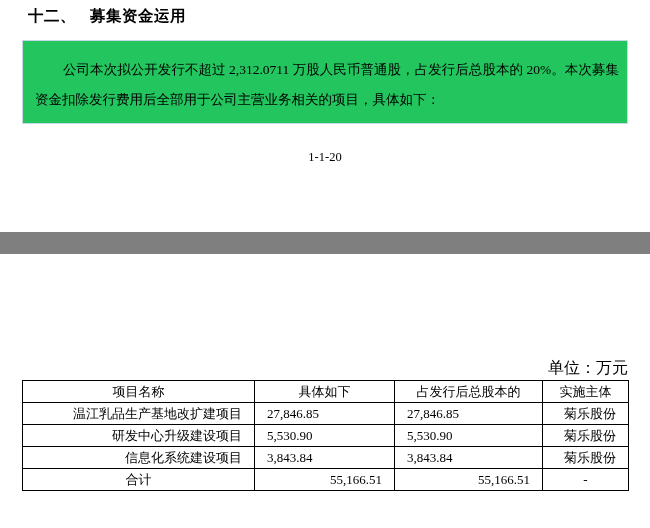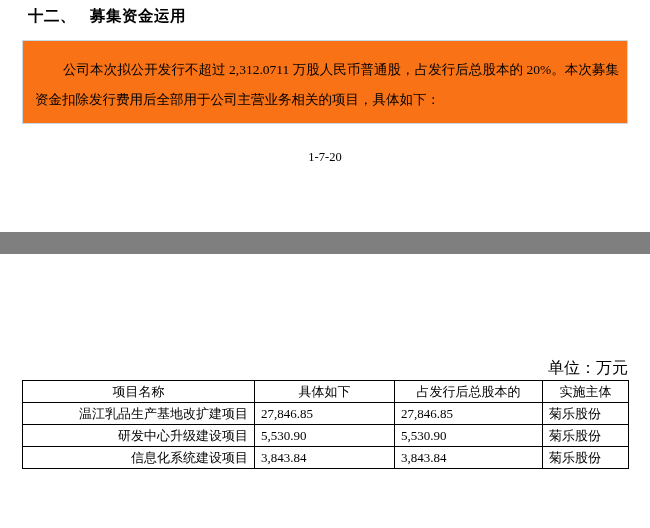--- a/index.html
+++ b/index.html
@@ -32,21 +32,21 @@
   .section-title .num {
     margin-right: 14px;
   }
   .intro-box {
     position: absolute;
     left: 22px;
     top: 40px;
     width: 606px;
     height: 84px;
     border: 1px solid #c8d8e4;
-    background: #f97316;
+    background: #22c55e;
     box-sizing: border-box;
   }
   .intro-text {
     position: absolute;
     left: 12px;
     top: 14px;
     width: 584px;
     font-size: 13.5px;
     line-height: 30px;
     text-indent: 28px;
@@ -79,54 +79,54 @@
     left: 22px;
     top: 380px;
     width: 606px;
     border-collapse: collapse;
     font-size: 13px;
     table-layout: fixed;
   }
   table.fund-table td, table.fund-table th {
     border: 1px solid #000000;
     height: 22px;
-    padding: 0 6px;
+    padding: 0 12px;
     box-sizing: border-box;
     white-space: nowrap;
     overflow: hidden;
   }
   table.fund-table thead th {
     text-align: center;
     font-weight: normal;
   }
   .col-name { width: 232px; }
   .col-total { width: 140px; }
   .col-raise { width: 148px; }
   .col-subject { width: 86px; }
 
   td.c-name { text-align: right; }
   td.c-num { }
-  td.c-subject { text-align: left; margin-left: 25px; }
+  td.c-subject { text-align: right; margin-left: 25px; }
   tr.total-row td { text-align: center; }
   tr.total-row td.c-num { text-align: right; }
 </style>
 </head>
 <body>
 
 <div class="page">
 
   <div class="section-title">
     <span class="num">十二、</span><span>募集资金运用</span>
   </div>
 
   <div class="intro-box">
     <div class="intro-text">公司本次拟公开发行不超过 2,312.0711 万股人民币普通股，占发行后总股本的 20%。本次募集资金扣除发行费用后全部用于公司主营业务相关的项目，具体如下：</div>
   </div>
 
-  <div class="page-number">1-7-20</div>
+  <div class="page-number">1-1-20</div>
 
   <div class="divider-band"></div>
 
   <div class="unit-label">单位：万元</div>
 
   <table class="fund-table">
     <colgroup>
       <col class="col-name">
       <col class="col-total">
       <col class="col-raise">
@@ -152,16 +152,22 @@
         <td class="c-num">5,530.90</td>
         <td class="c-num">5,530.90</td>
         <td class="c-subject">菊乐股份</td>
       </tr>
       <tr>
         <td class="c-name">信息化系统建设项目</td>
         <td class="c-num">3,843.84</td>
         <td class="c-num">3,843.84</td>
         <td class="c-subject">菊乐股份</td>
       </tr>
+      <tr class="total-row">
+        <td>合计</td>
+        <td class="c-num">55,166.51</td>
+        <td class="c-num">55,166.51</td>
+        <td>-</td>
+      </tr>
     </tbody>
   </table>
 
 </div>
 
 </body></html>

